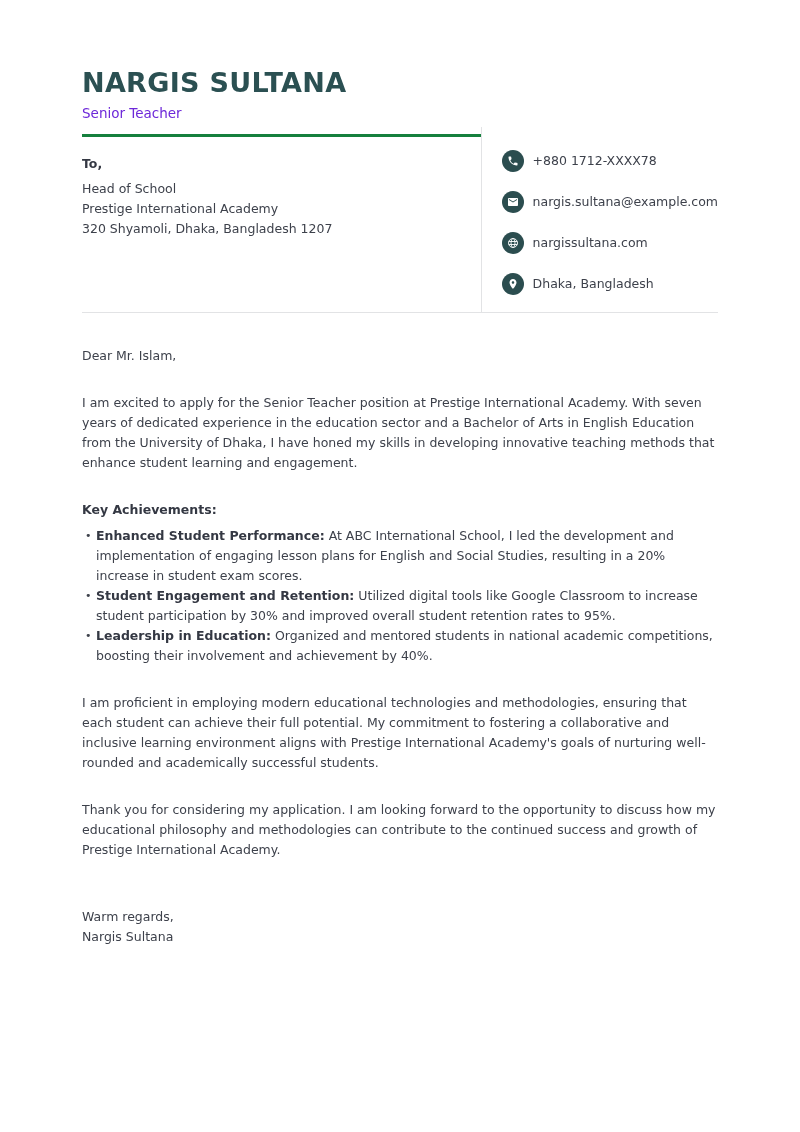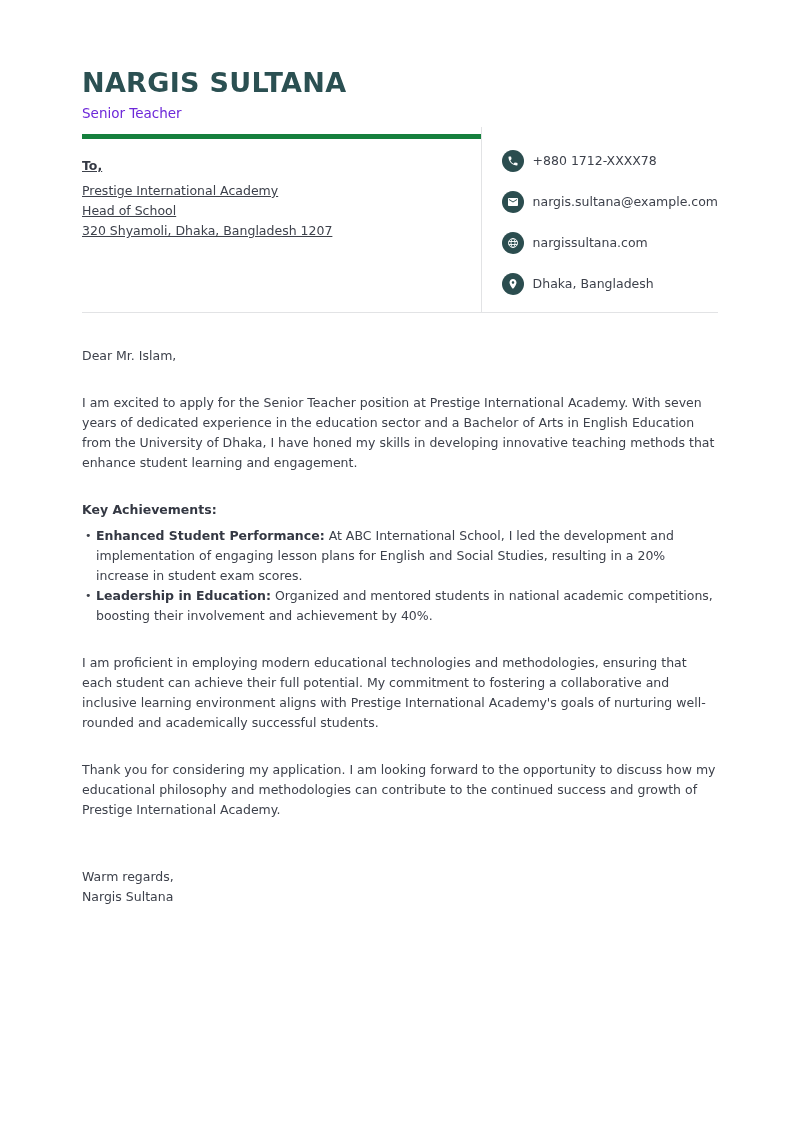--- a/index.html
+++ b/index.html
@@ -31,23 +31,22 @@
   }
   
   .info {
     display: flex;
     margin: 5px 50px 0 50px;
     border-bottom: 1px solid #e2e3e5;
   }
   .info-left {
     width: 448px;
     margin-top: 7px;
-    border-top: 5px solid #15803d;
+    border-top: 3px solid #15803d;
     padding: 19px 30px 26px 0;
-    text-decoration: underline;
   }
   .to-label {
     font-size: 12.5px;
     font-weight: bold;
     color: #343843;
     margin-bottom: 8px;
     line-height: 15px;
   }
   .recipient-line {
     font-size: 12.5px;
@@ -95,22 +94,22 @@
 <div class="page">
 
   <div class="header">
     <h1 class="name">NARGIS SULTANA</h1>
     <div class="job-title">Senior Teacher</div>
   </div>
 
   <div class="info">
     <div class="info-left">
       <div class="to-label">To,</div>
+      <div class="recipient-line">Head of School</div>
       <div class="recipient-line">Prestige International Academy</div>
-      <div class="recipient-line">Head of School</div>
       <div class="recipient-line">320 Shyamoli, Dhaka, Bangladesh 1207</div>
     </div>
 
     <div class="contact-list">
       <div class="contact-item">
         <span class="icon-circle">
           <svg width="12" height="12" viewBox="0 0 24 24" fill="#ffffff">
               <path d="M6.62 10.79c1.44 2.83 3.76 5.14 6.59 6.59l2.2-2.21c.27-.27.67-.36 1.02-.24 1.12.37 2.33.57 3.57.57.55 0 1 .45 1 1V20c0 .55-.45 1-1 1-9.39 0-17-7.61-17-17 0-.55.45-1 1-1h3.5c.55 0 1 .45 1 1 0 1.25.2 2.45.57 3.57.11.35.03.74-.25 1.02l-2.2 2.2z"></path>
             </svg>
         </span>
@@ -150,20 +149,23 @@
     <div class="salutation">Dear Mr. Islam,</div>
 
     <p class="para">I am excited to apply for the Senior Teacher position at Prestige International Academy. With seven years of dedicated experience in the education sector and a Bachelor of Arts in English Education from the University of Dhaka, I have honed my skills in developing innovative teaching methods that enhance student learning and engagement.</p>
 
     <div class="ach-heading">Key Achievements:</div>
     <ul class="ach-list">
       <li class="ach-item">
         <span class="ach-title">Enhanced Student Performance:</span><span>At ABC International School, I led the development and implementation of engaging lesson plans for English and Social Studies, resulting in a 20% increase in student exam scores.</span>
       </li>
       <li class="ach-item">
+        <span class="ach-title">Student Engagement and Retention:</span><span>Utilized digital tools like Google Classroom to increase student participation by 30% and improved overall student retention rates to 95%.</span>
+      </li>
+      <li class="ach-item">
         <span class="ach-title">Leadership in Education:</span><span>Organized and mentored students in national academic competitions, boosting their involvement and achievement by 40%.</span>
       </li>
     </ul>
 
     <p class="para">I am proficient in employing modern educational technologies and methodologies, ensuring that each student can achieve their full potential. My commitment to fostering a collaborative and inclusive learning environment aligns with Prestige International Academy's goals of nurturing well-rounded and academically successful students.</p>
 
     <p class="para">Thank you for considering my application. I am looking forward to the opportunity to discuss how my educational philosophy and methodologies can contribute to the continued success and growth of Prestige International Academy.</p>
 
     <div class="closing-block">
       <div class="closing">Warm regards,</div>

